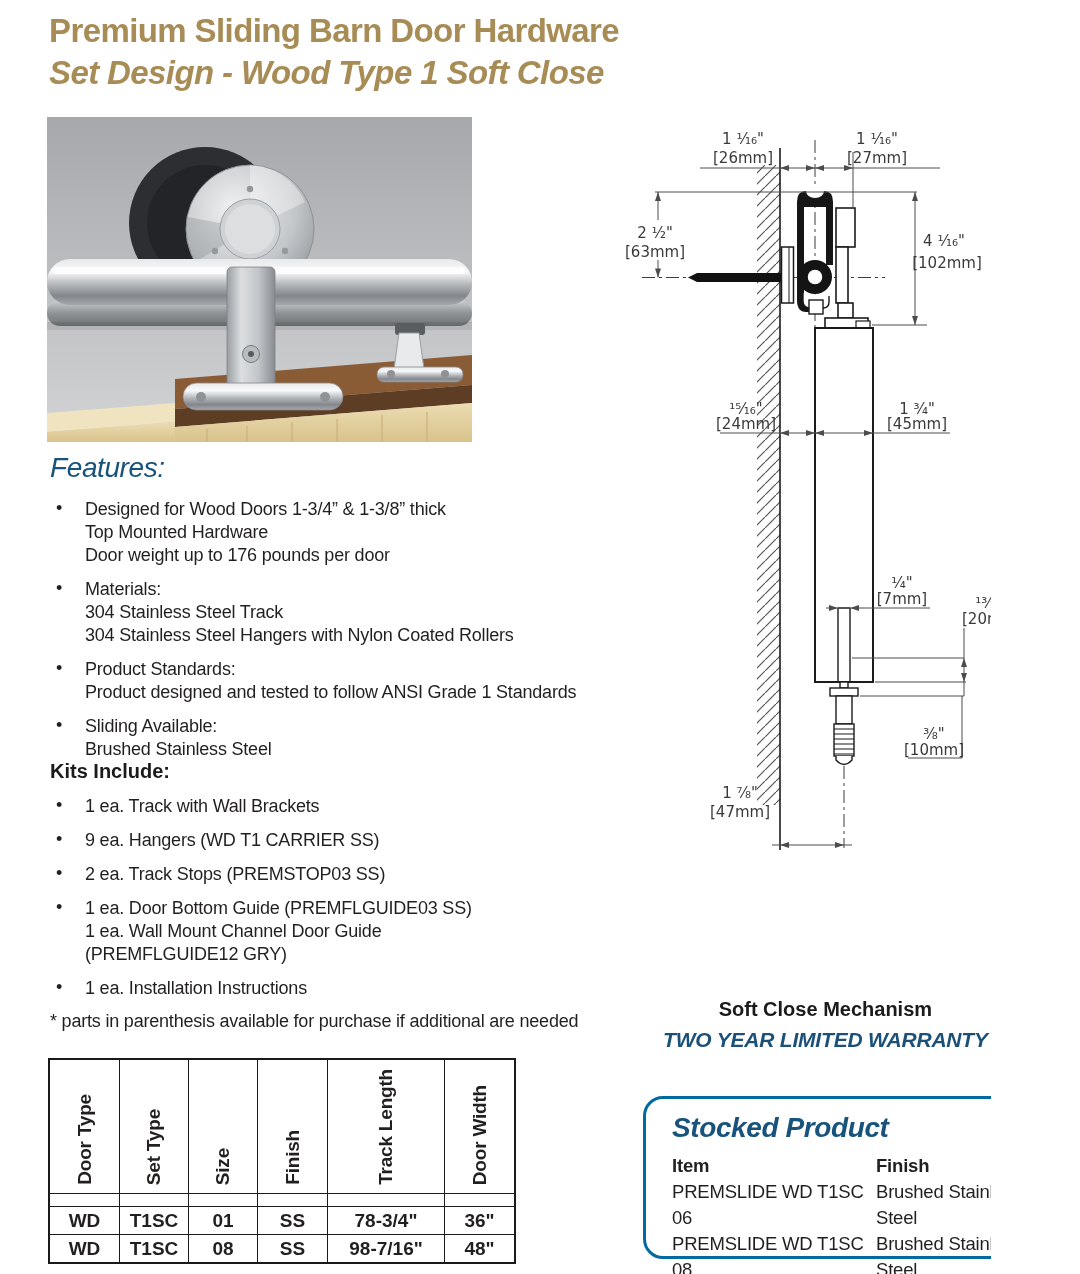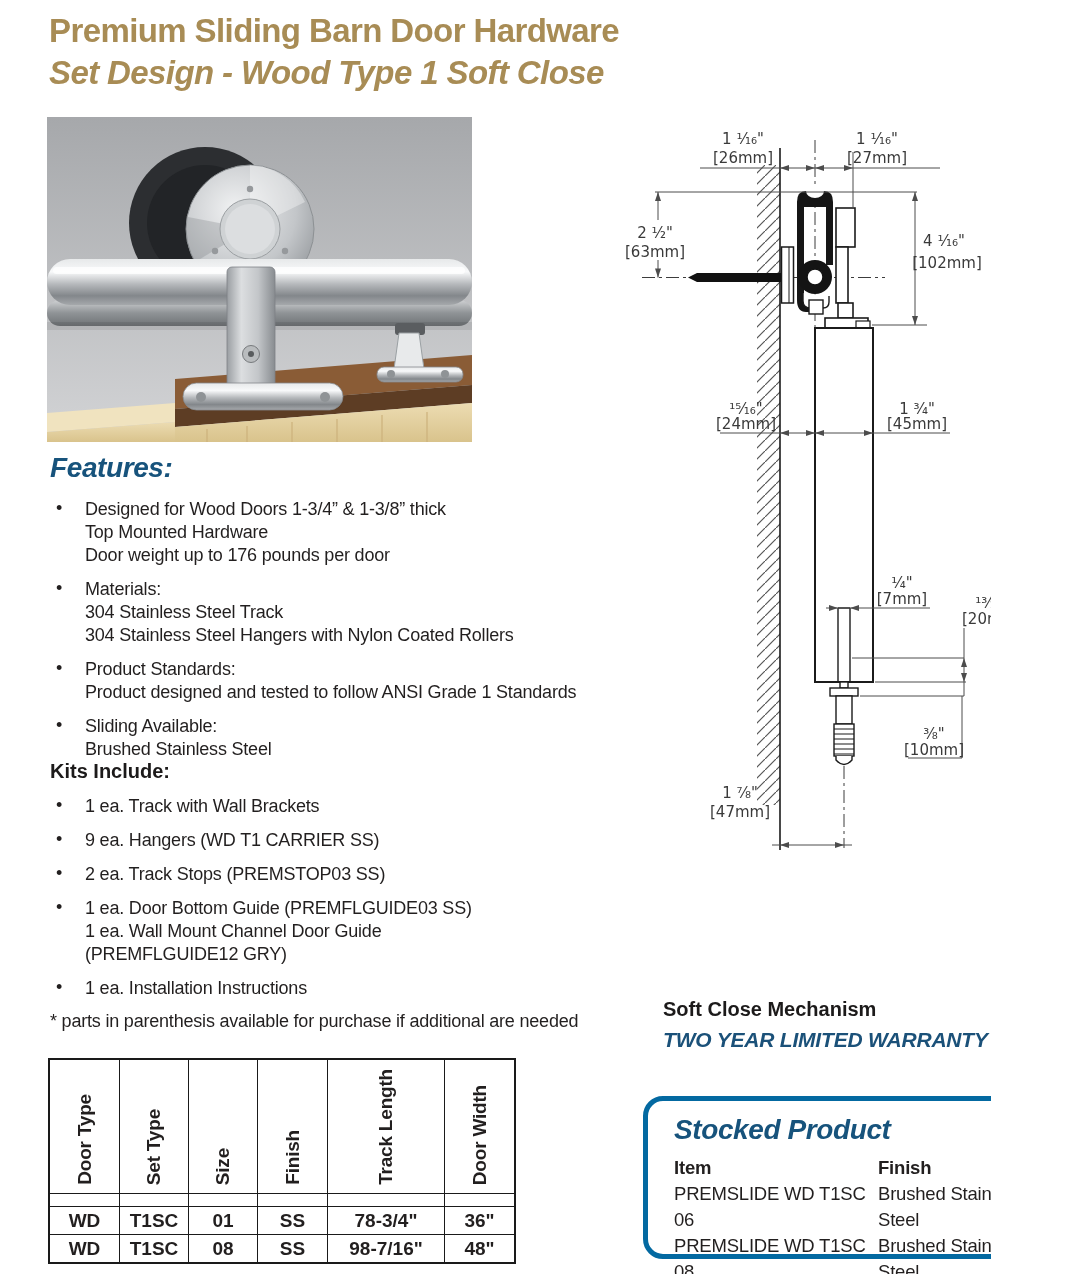--- a/index.html
+++ b/index.html
@@ -9,21 +9,21 @@
     font-family:"Liberation Sans", sans-serif; color:#221f1f; overflow:hidden;
   }
   
   .hdr { position:absolute; left:49px; top:12px; }
   .title { font-size:33px; font-weight:bold; color:#a88c55; letter-spacing:-0.6px; }
   .subtitle { font-size:33px; font-weight:bold; font-style:italic; color:#a88c55; letter-spacing:-0.6px; margin-top:4px; }
   
   .photo { position:absolute; left:47px; top:117px; width:425px; height:325px; }
   
   .features { position:absolute; left:50px; top:452px; width:555px; }
-  .features h2 { font-size:28px; font-weight:bold; font-style:italic; color:#17537c; margin-bottom:14px; letter-spacing:-0.4px; }
+  .features h2 { font-size:28px; font-weight:normal; font-style:italic; color:#17537c; margin-bottom:14px; letter-spacing:-0.4px; }
   .bullet-item { position:relative; padding-left:35px; margin-bottom:11px; font-size:18px; line-height:23px; letter-spacing:-0.2px; }
   .bl { position:absolute; left:6px; top:-1px; font-size:18px; }
   .kits { position:absolute; left:50px; top:760px; width:570px; }
   .kits h3 { font-size:20px; font-weight:bold; color:#1c1a1a; margin-bottom:12px; }
   .note { font-size:18px; margin-top:5px; letter-spacing:-0.2px; }
   
   .spec-table {
     position:absolute; left:48px; top:1058px;
     display:grid; grid-template-columns:69px 68px 68px 69px 116px 69px;
     grid-template-rows:133px 12px 27px 27px;
@@ -32,25 +32,25 @@
   .cell { background:#ffffff; }
   .cell.th { display:flex; align-items:flex-end; justify-content:center; padding-bottom:8px; }
   .vert { writing-mode:vertical-rl; transform:rotate(180deg); font-weight:bold; font-size:19px; white-space:nowrap; letter-spacing:-0.2px; }
   .cell.td { display:flex; align-items:center; justify-content:center; font-weight:bold; font-size:19px; }
   
   .diagram { position:absolute; left:600px; top:110px; width:480px; height:760px; }
   .dim-txt { font-family:"DejaVu Sans", sans-serif; font-size:15px; fill:#3a3a3a; text-anchor:middle; }
   
   .warranty { position:absolute; left:663px; top:985px; }
   .w-blue { font-size:21px; font-weight:bold; font-style:italic; color:#1b5179; letter-spacing:-0.2px; }
-  .w-black { font-size:20px; font-weight:bold; color:#1c1a1a; margin:13px 0 7px 0; }
+  .w-black { font-size:20px; font-weight:bold; color:#1c1a1a; margin:13px 0 7px 0;text-align:center; }
   
   .stocked {
     position:absolute; left:643px; top:1096px; width:408px; height:163px;
-    border:5px solid #0369a1; border-radius:20px; padding:13px 16px 0 26px; background:#fff;
+    border:3px solid #0369a1; border-radius:20px; padding:13px 16px 0 26px; background:#fff;
   }
   .stocked h2 { font-size:28px; font-weight:bold; font-style:italic; color:#17537c; letter-spacing:-0.4px; margin-bottom:9px; }
   .stocked-grid { display:grid; grid-template-columns:204px auto; font-size:18.5px; line-height:26px; letter-spacing:-0.2px; }
   .stocked-grid .colhead { font-weight:bold; }
 </style>
 </head>
 <body>
 
 <div class="page">
 

